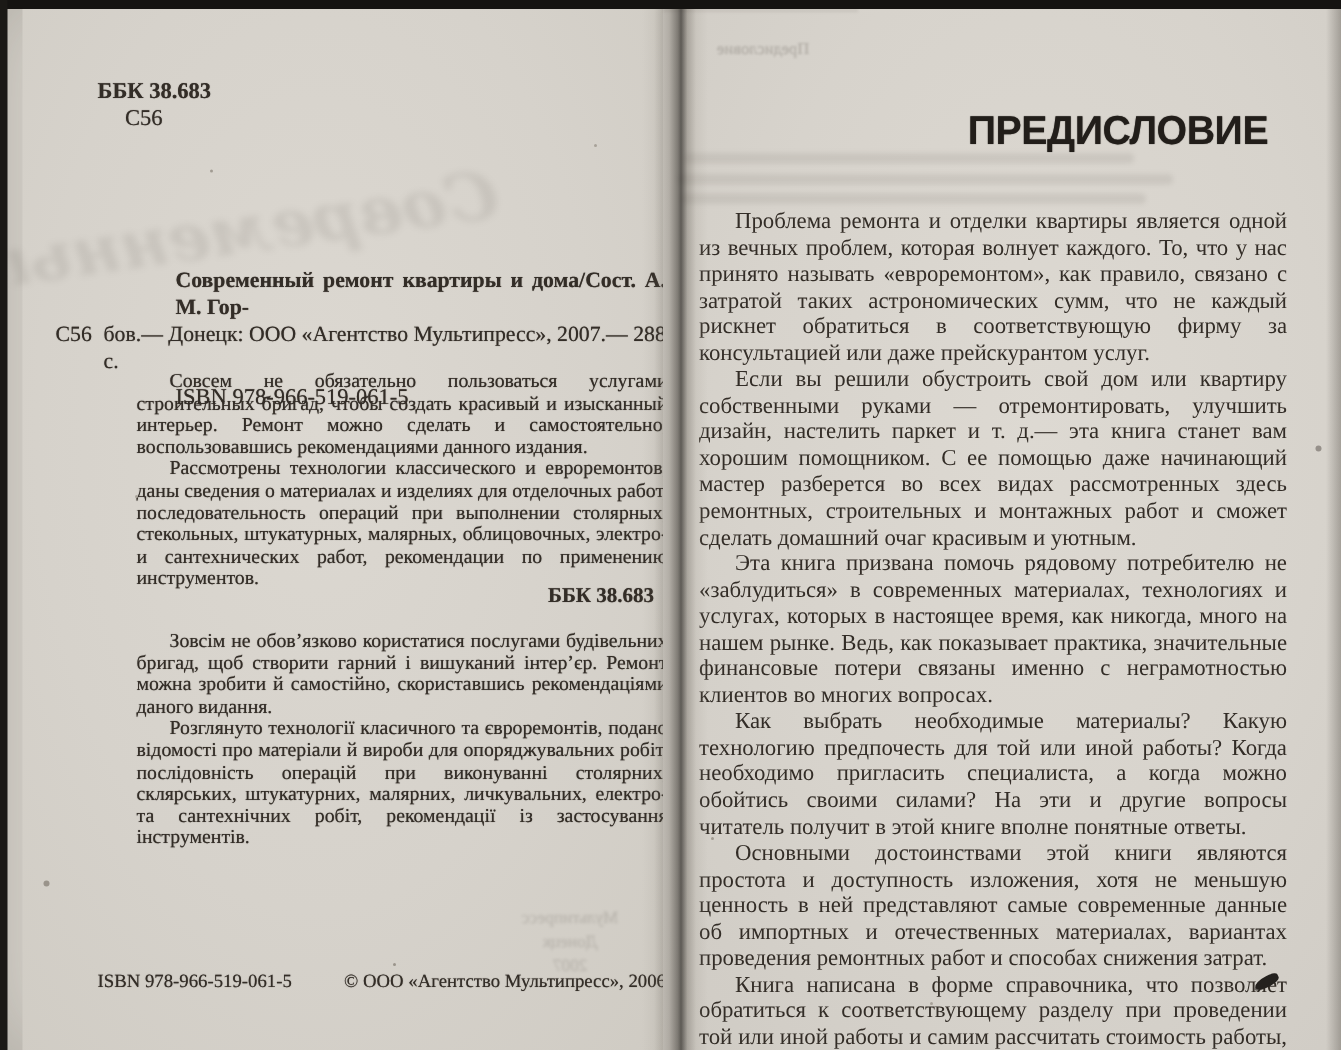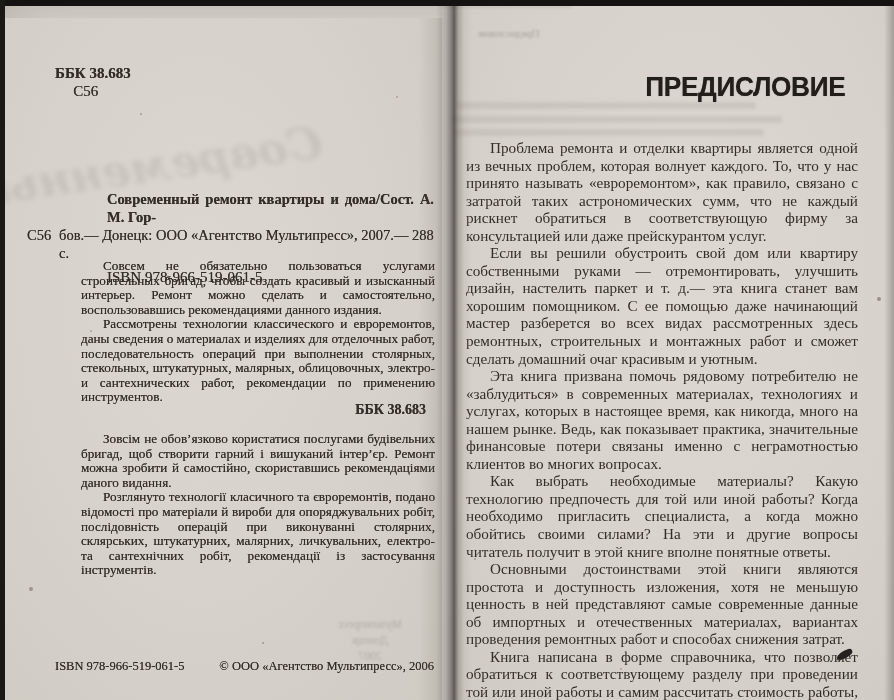--- a/index.html
+++ b/index.html
@@ -14,23 +14,22 @@
 
   
   .edge-top { position:absolute; left:0; top:0; width:100%; height:6px; background:#151311; z-index:30; }
   .edge-left { position:absolute; left:0; top:0; width:5px; height:100%; background:#1b1916; z-index:30; }
   .edge-right { position:absolute; right:0; top:0; width:10px; height:100%; z-index:29;
     background: linear-gradient(270deg, rgba(70,65,58,0.35), rgba(70,65,58,0)); }
 
   
   .page { position:absolute; top:6px; bottom:0; }
   .page-left {
-    left:5px; width:437px;
+    left:15px; width:437px;
     background: radial-gradient(ellipse at 45% 40%, #dcd8d1 0%, #d6d2cb 55%, #cfcbc3 100%);
-    margin-top: 12px;
   }
   .page-left::after { 
     content:""; position:absolute; right:-2px; top:0; bottom:0; width:26px;
     background: linear-gradient(90deg, rgba(110,104,94,0) 0%, rgba(110,104,94,0.22) 100%);
   }
   .page-right {
     left:442px; width:452px;
     background: radial-gradient(ellipse at 55% 40%, #ddd9d2 0%, #d7d3cc 55%, #cfcbc4 100%);
   }
 

